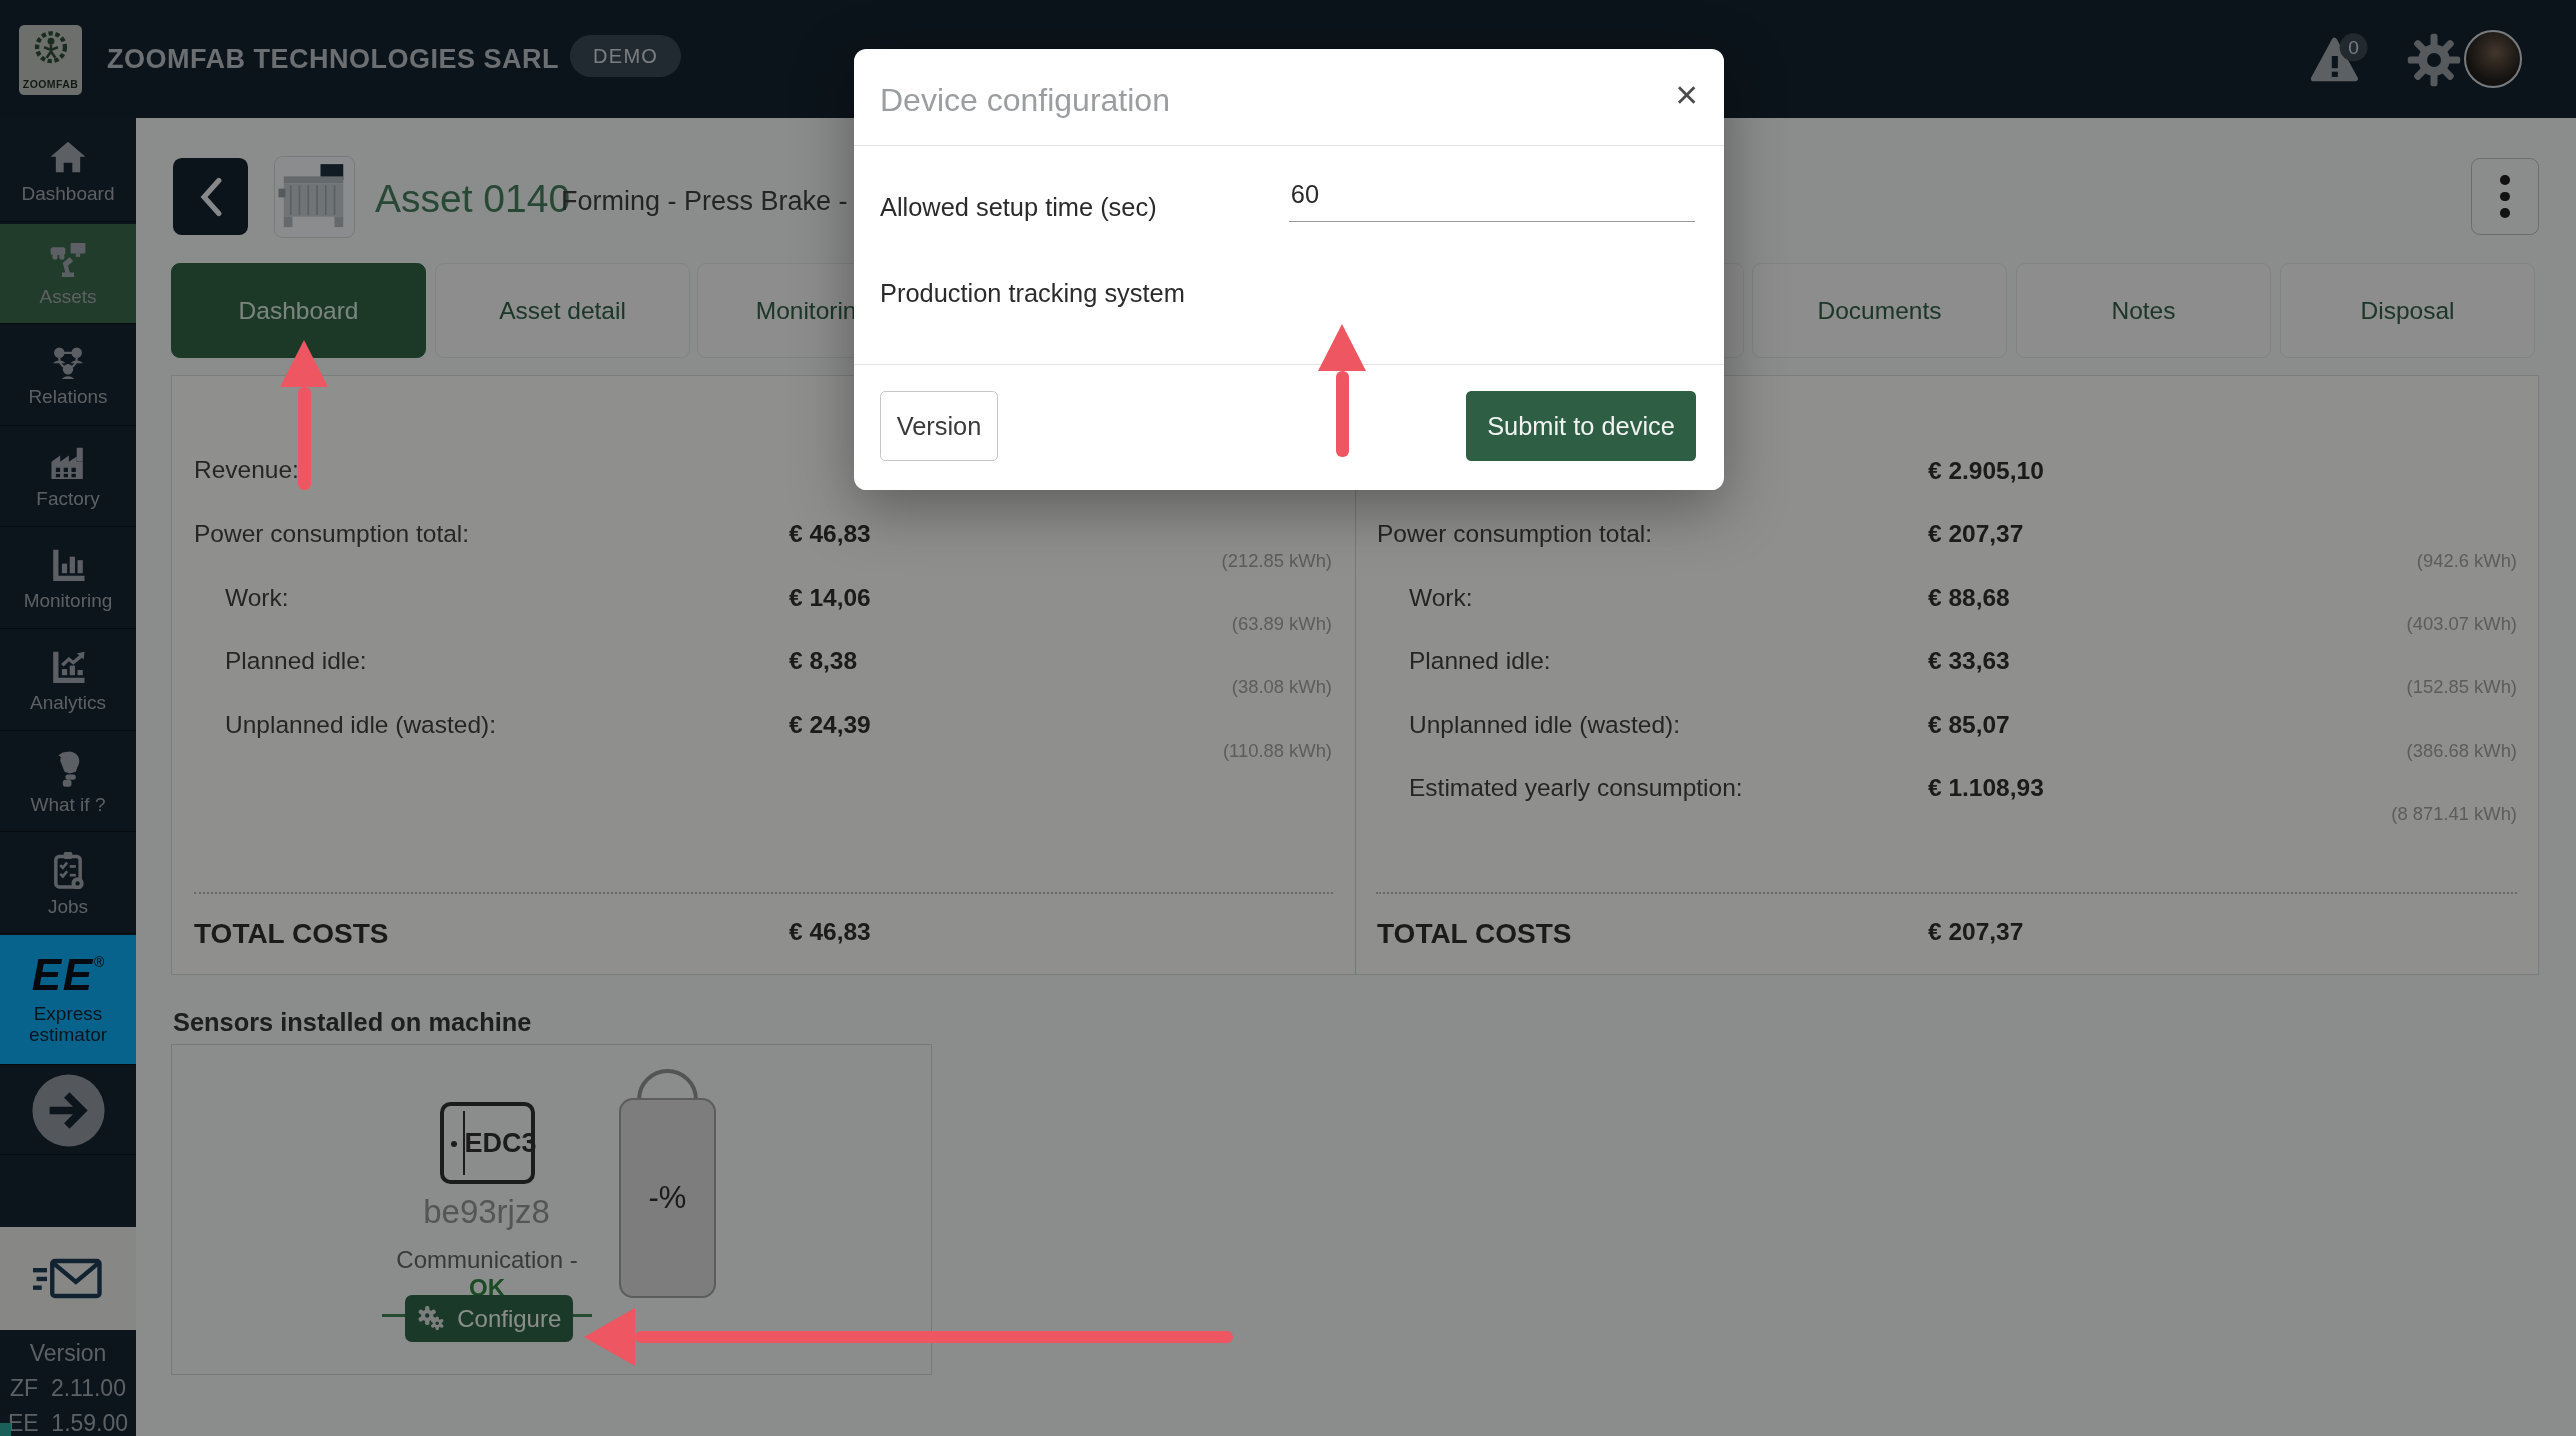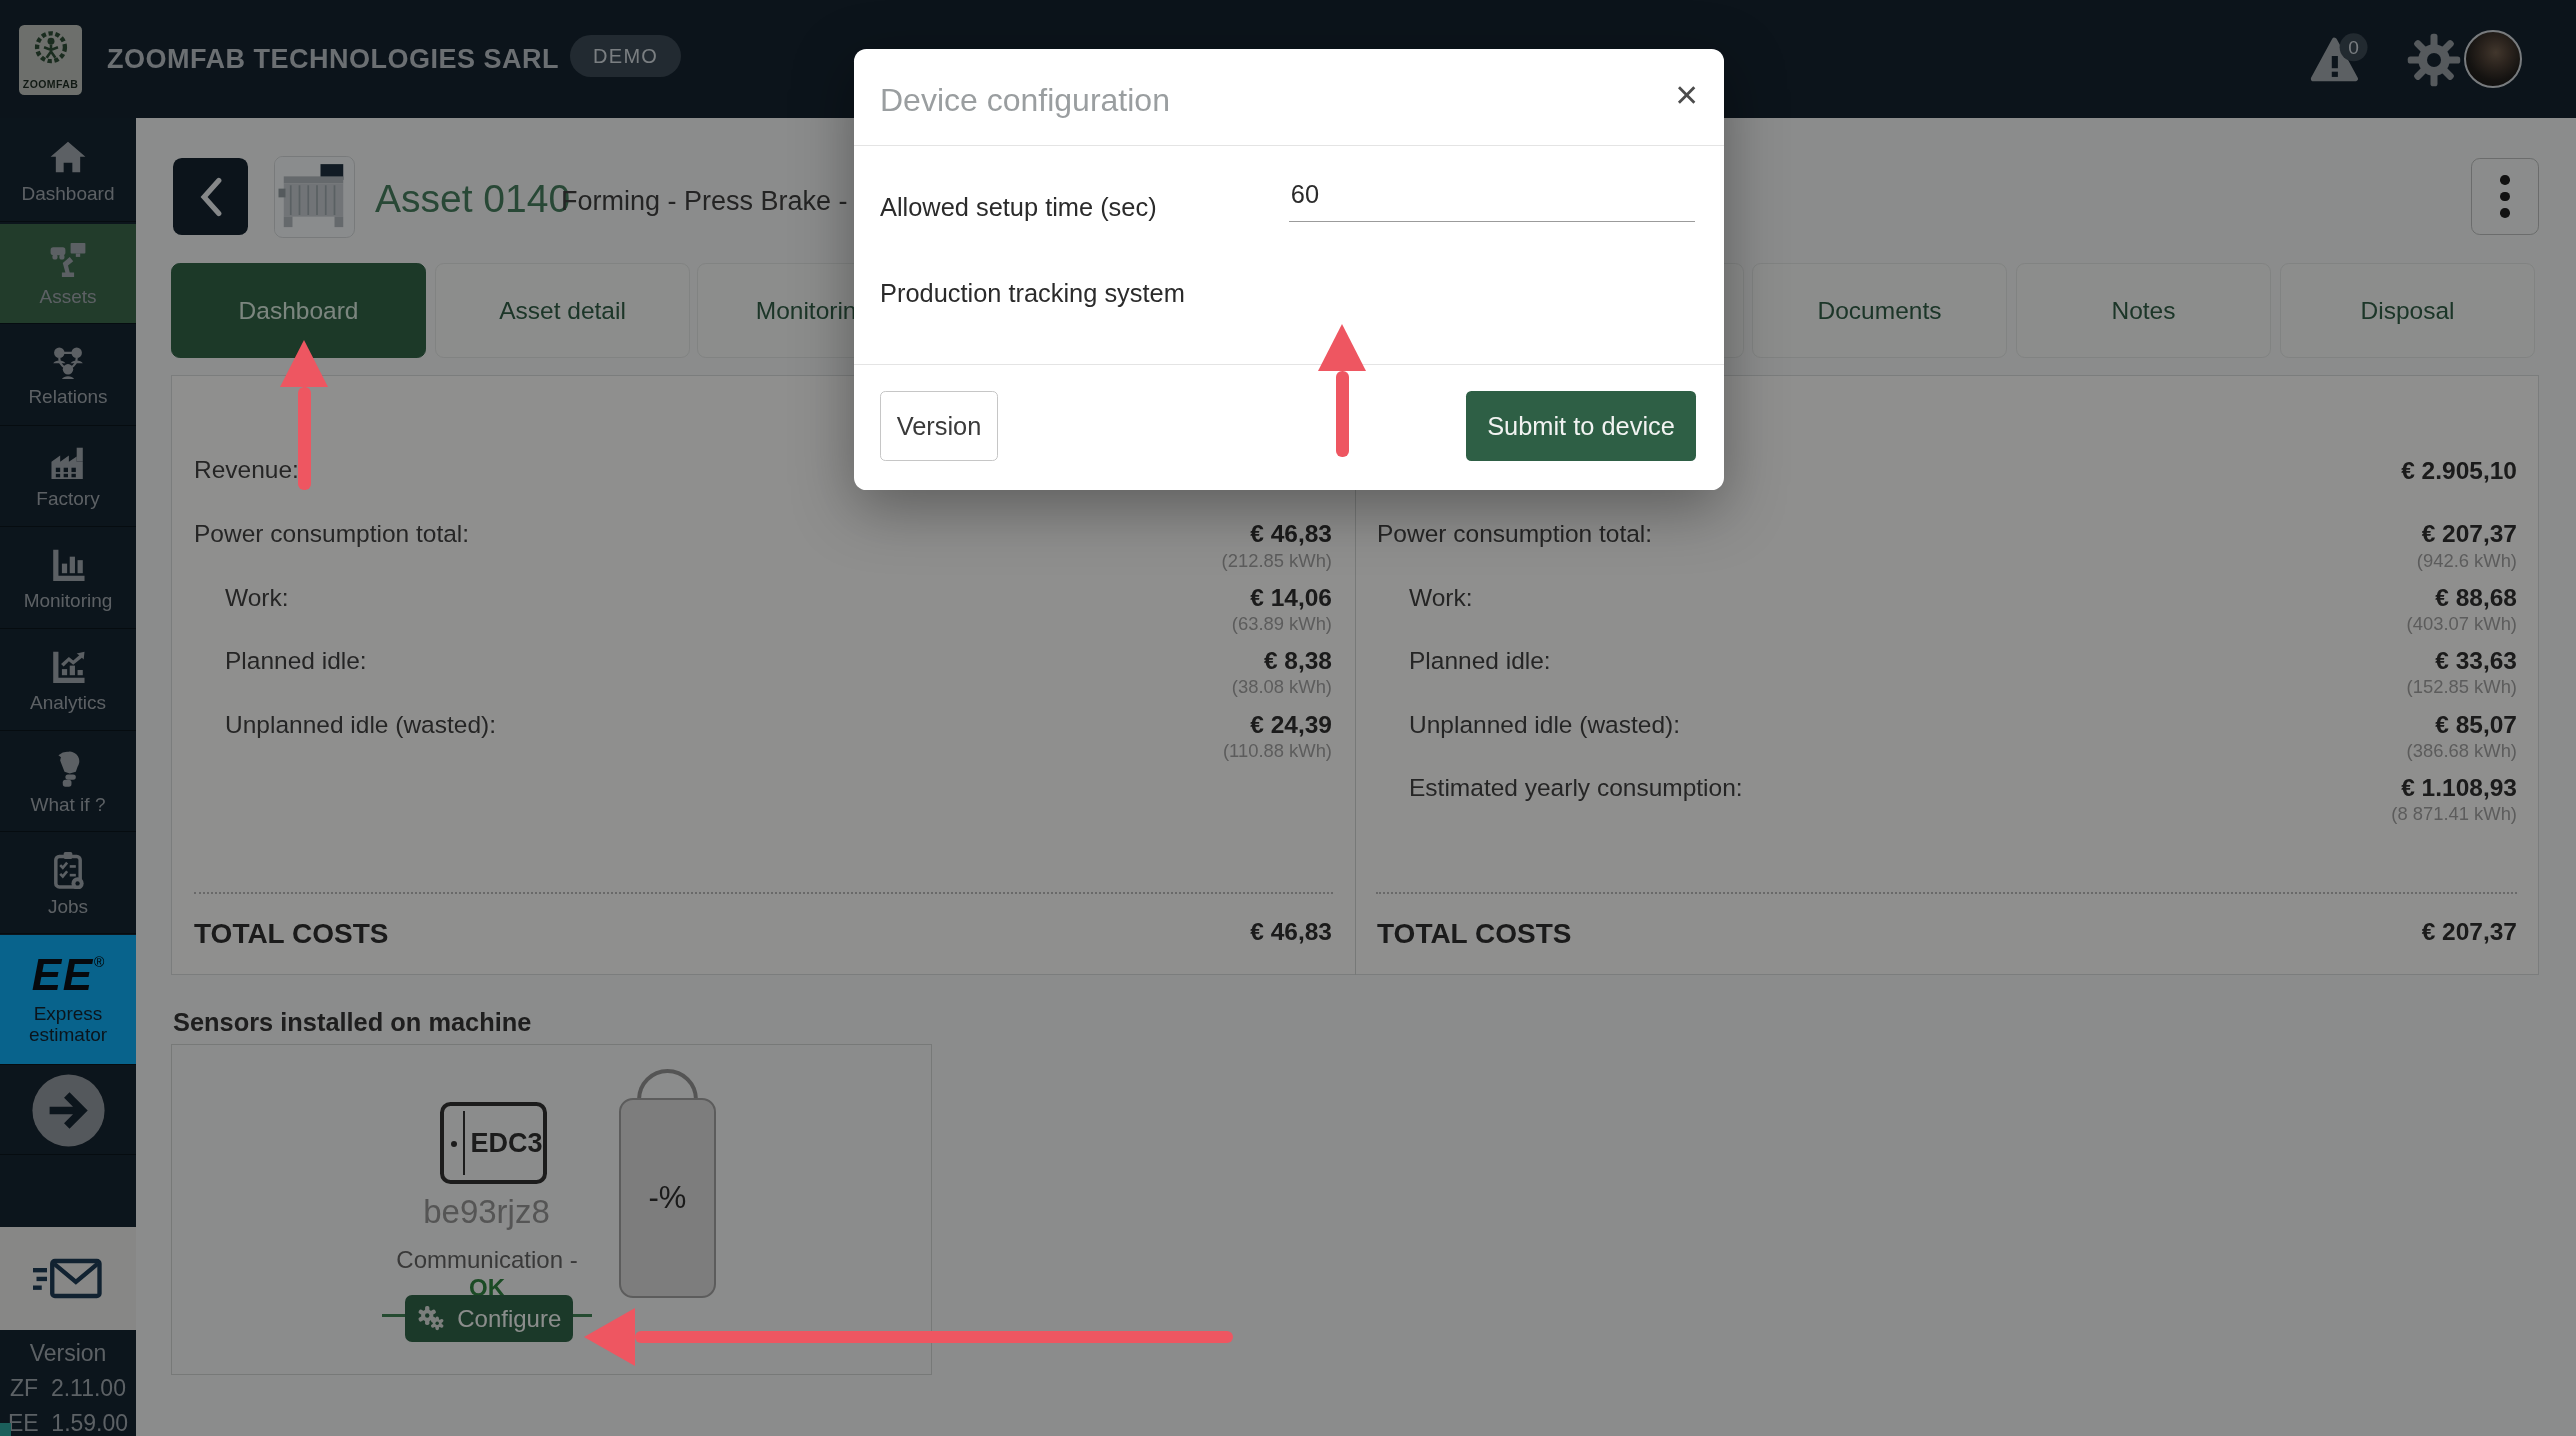--- a/index.html
+++ b/index.html
@@ -44,29 +44,29 @@
 
   
   .tab { position:absolute; top:263px; width:255px; height:95px; background:#e9ebea; border:0.9px solid #d8dad9; border-radius:8.8px;
          display:flex; align-items:center; justify-content:center; font-size:24.5px; color:#2f5a44; cursor:pointer; }
   .tab.active { background:#2f5f44; color:#cfe0d4; border-color:#2f5f44; }
 
   
   .cost-card { left:171px; top:375px; width:2368px; height:600px; background:#efefed; border:0.9px solid #cdd1d0; }
   .v-divider { left:1355px; top:375px; width:0.9px; height:600px; background:#c6cac9; }
   .c-label { position:absolute; font-size:24.5px; color:#3f3f3f; }
-  .c-value { position:absolute; font-size:24.5px; font-weight:bold; color:#2e2e2e; text-align:right; }
+  .c-value { position:absolute; font-size:24.5px; font-weight:bold; color:#2e2e2e; }
   .c-kwh { position:absolute; font-size:18.4px; color:#9a9a9a; text-align:right; }
   .dashed-line { position:absolute; height:0; border-top:2.6px dotted #b0b0b0; }
   .total-label { position:absolute; font-size:28px; font-weight:bold; color:#2e2e2e; }
 
   
   .sensors-heading { left:173px; top:1008px; font-size:25.4px; font-weight:bold; color:#333; }
   .sensor-panel { left:171px; top:1044px; width:761px; height:331px; border:0.9px solid #c6cac9; }
-  .edc-box { left:440px; top:1102px; width:107px; height:82px; border:4.4px solid #303030; border-radius:10.5px; background:transparent; }
+  .edc-box { left:440px; top:1102px; width:95px; height:82px; border:4.4px solid #303030; border-radius:10.5px; background:transparent; }
   .edc-line { position:absolute; left:19px; top:5.3px; bottom:5.3px; width:1.8px; background:#303030; }
   .edc-dot { position:absolute; left:7px; top:35px; width:6.1px; height:6.1px; border-radius:50%; background:#303030; }
   .edc-text { position:absolute; left:26px; top:0; right:0; bottom:0; display:flex; align-items:center; justify-content:center;
               font-size:27px; font-weight:bold; color:#303030; }
   .sensor-id { left:364px; top:1193px; width:245px; text-align:center; font-size:33px; color:#8e8e8e; }
   .comm-line { left:382px; top:1246px; width:210px; text-align:center; font-size:24px; color:#5f5f5f;
                border-bottom:3.5px solid #3f7d52; padding-bottom:12.3px; }
   .comm-ok { color:#2e7d3e; font-weight:bold; }
   .configure-btn { left:405px; top:1295px; width:168px; height:47px; background:#2e5f45; border-radius:7px;
                    display:flex; align-items:center; justify-content:center; gap:10.5px; cursor:pointer; }

